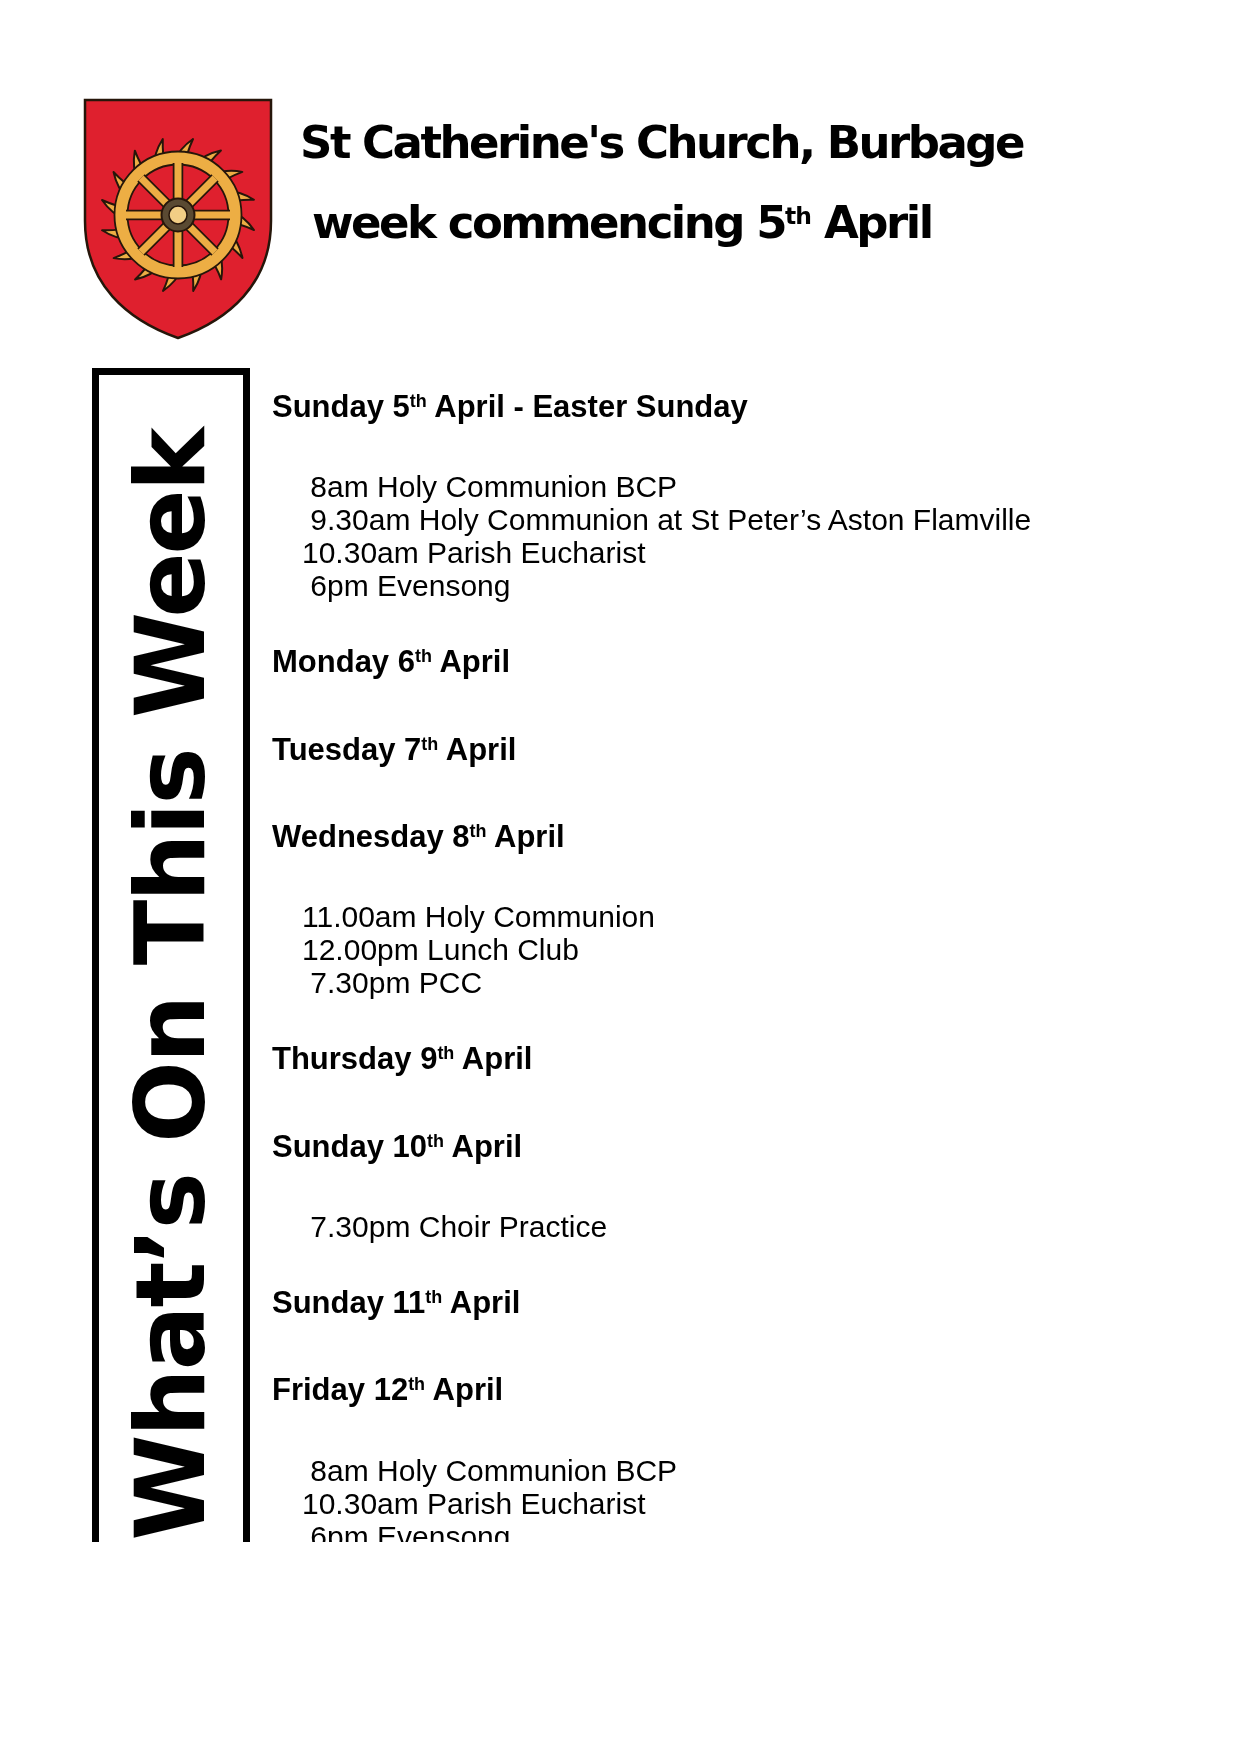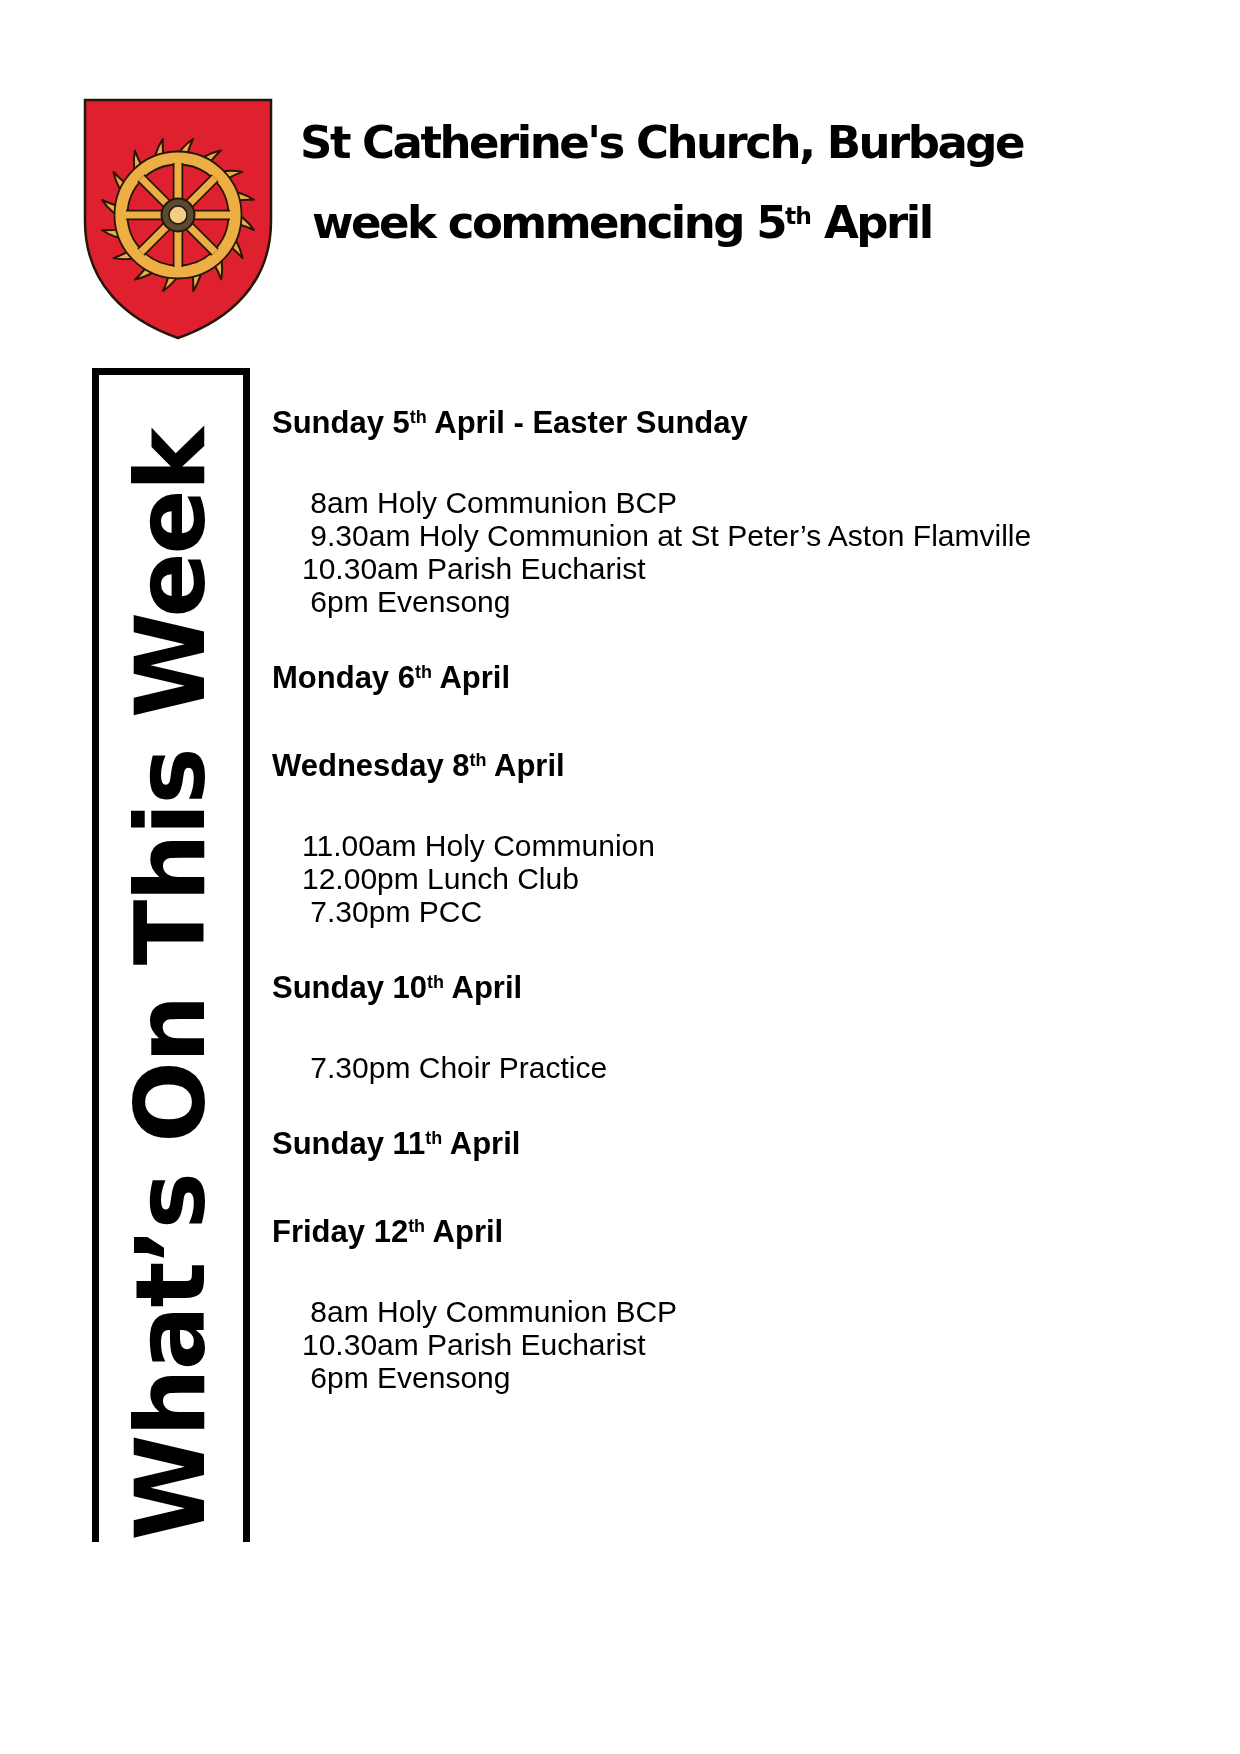--- a/index.html
+++ b/index.html
@@ -52,21 +52,21 @@
   }
   
   .schedule{
     position:absolute;left:272px;top:383px;width:760px;
     font-family:"Liberation Sans",sans-serif;
     color:#000;
   }
   .day-heading{
     font-weight:bold;
     font-size:31px;line-height:34px;
-    margin:16px 0 46px 0;
+    margin:0 0 46px 0;
     white-space:nowrap;
   }
   .day-heading sup{
     font-size:0.58em;
     position:relative;top:1px;
   }
   .event-list{
     margin:0 0 36px 0;
     padding-left:30px;
   }
@@ -132,26 +132,32 @@
           <div class="event-line"> 8am Holy Communion BCP</div>
           <div class="event-line"> 9.30am Holy Communion at St Peter’s Aston Flamville</div>
           <div class="event-line">10.30am Parish Eucharist</div>
           <div class="event-line"> 6pm Evensong</div>
         </div>
       </div>
       <div class="day-block">
         <div class="day-heading"><span>Monday 6</span><sup>th</sup><span> April</span></div>
       </div>
       <div class="day-block">
+        <div class="day-heading"><span>Tuesday 7</span><sup>th</sup><span> April</span></div>
+      </div>
+      <div class="day-block">
         <div class="day-heading"><span>Wednesday 8</span><sup>th</sup><span> April</span></div>
         <div class="event-list">
           <div class="event-line">11.00am Holy Communion</div>
           <div class="event-line">12.00pm Lunch Club</div>
           <div class="event-line"> 7.30pm PCC</div>
         </div>
+      </div>
+      <div class="day-block">
+        <div class="day-heading"><span>Thursday 9</span><sup>th</sup><span> April</span></div>
       </div>
       <div class="day-block">
         <div class="day-heading"><span>Sunday 10</span><sup>th</sup><span> April</span></div>
         <div class="event-list">
           <div class="event-line"> 7.30pm Choir Practice</div>
         </div>
       </div>
       <div class="day-block">
         <div class="day-heading"><span>Sunday 11</span><sup>th</sup><span> April</span></div>
       </div>

